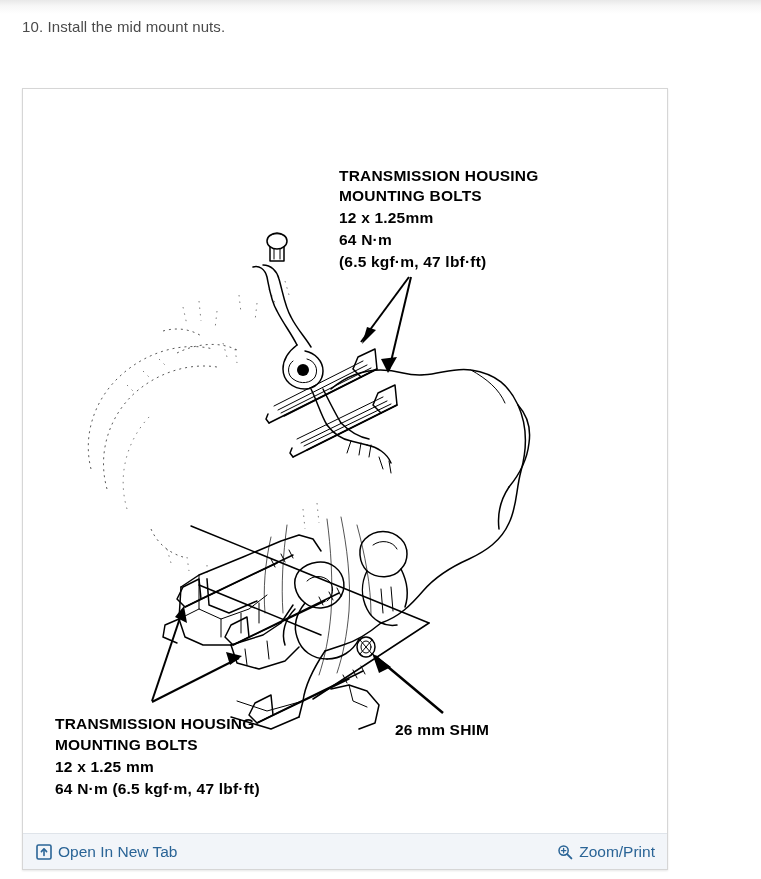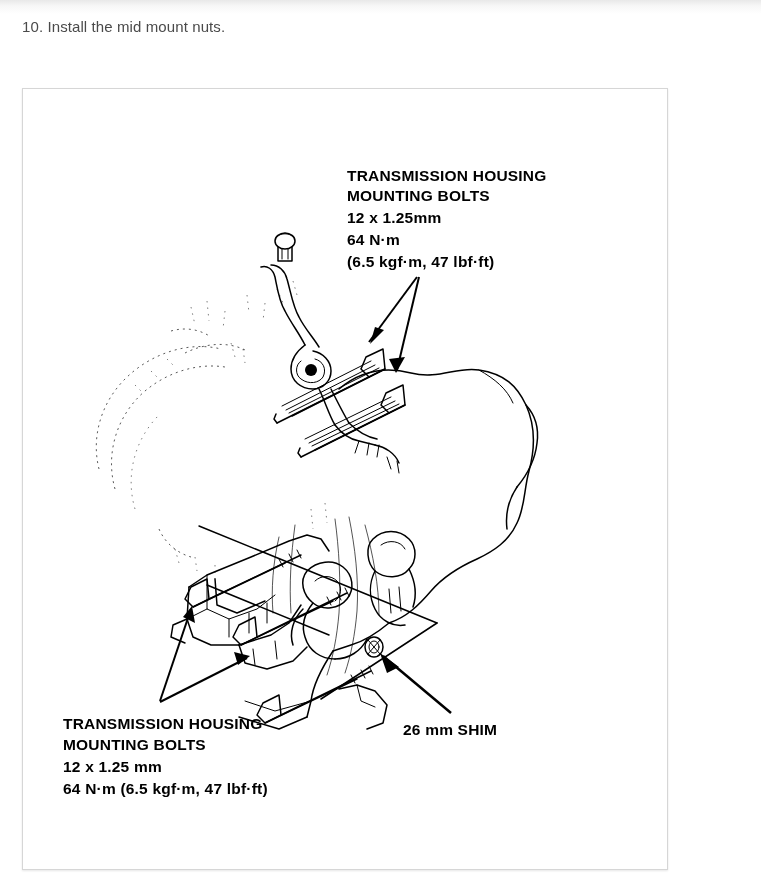--- a/index.html
+++ b/index.html
@@ -34,21 +34,21 @@
     top: 88px;
     width: 646px;
     height: 782px;
     background: #ffffff;
     border: 1px solid #d6d6d6;
     box-sizing: border-box;
     box-shadow: 0 1px 2px rgba(0,0,0,0.10);
   }
   .figure-body {
     position: absolute;
-    left: 16px; top: 0;
+    left: 8px; top: 0;
     width: 644px;
     height: 744px;
     overflow: hidden;
   }
 
   
   .diagram-svg {
     position: absolute;
     left: 0;
     top: 0;
@@ -298,13 +298,38 @@
         <text class="lbl" x="24" y="705">64 N·m (6.5 kgf·m, 47 lbf·ft)</text>
       </g>
 
       <g>
         <text class="lbl" x="364" y="646">26 mm SHIM</text>
       </g>
 
     </svg>
   </div>
 
+  <div class="figure-footer">
+
+    <a class="tool-link" href="#">
+      <span class="tool-icon">
+        <svg width="16" height="16" viewBox="0 0 16 16" xmlns="http://www.w3.org/2000/svg">
+          <rect x="1" y="1" width="14" height="14" rx="1.5" fill="none" stroke="#2a6496" stroke-width="1.6"></rect>
+          <path d="M8 11.5 V5.6" stroke="#2a6496" stroke-width="1.6" stroke-linecap="round"></path>
+          <path d="M5.4 7.6 L8 4.8 L10.6 7.6" fill="none" stroke="#2a6496" stroke-width="1.6" stroke-linecap="round" stroke-linejoin="round"></path>
+        </svg>
+      </span>
+      <span>Open In New Tab</span>
+    </a>
+
+    <a class="tool-link" href="#">
+      <span class="tool-icon">
+        <svg width="16" height="16" viewBox="0 0 16 16" xmlns="http://www.w3.org/2000/svg">
+          <circle cx="6.6" cy="6.6" r="4.6" fill="none" stroke="#2a6496" stroke-width="1.5"></circle>
+          <path d="M6.6 4.4 V8.8 M4.4 6.6 H8.8" stroke="#2a6496" stroke-width="1.3" stroke-linecap="round"></path>
+          <path d="M10.1 10.1 L14.4 14.4" stroke="#2a6496" stroke-width="1.9" stroke-linecap="round"></path>
+        </svg>
+      </span>
+      <span>Zoom/Print</span>
+    </a>
+
+  </div>
 </div>
 
 </body></html>

